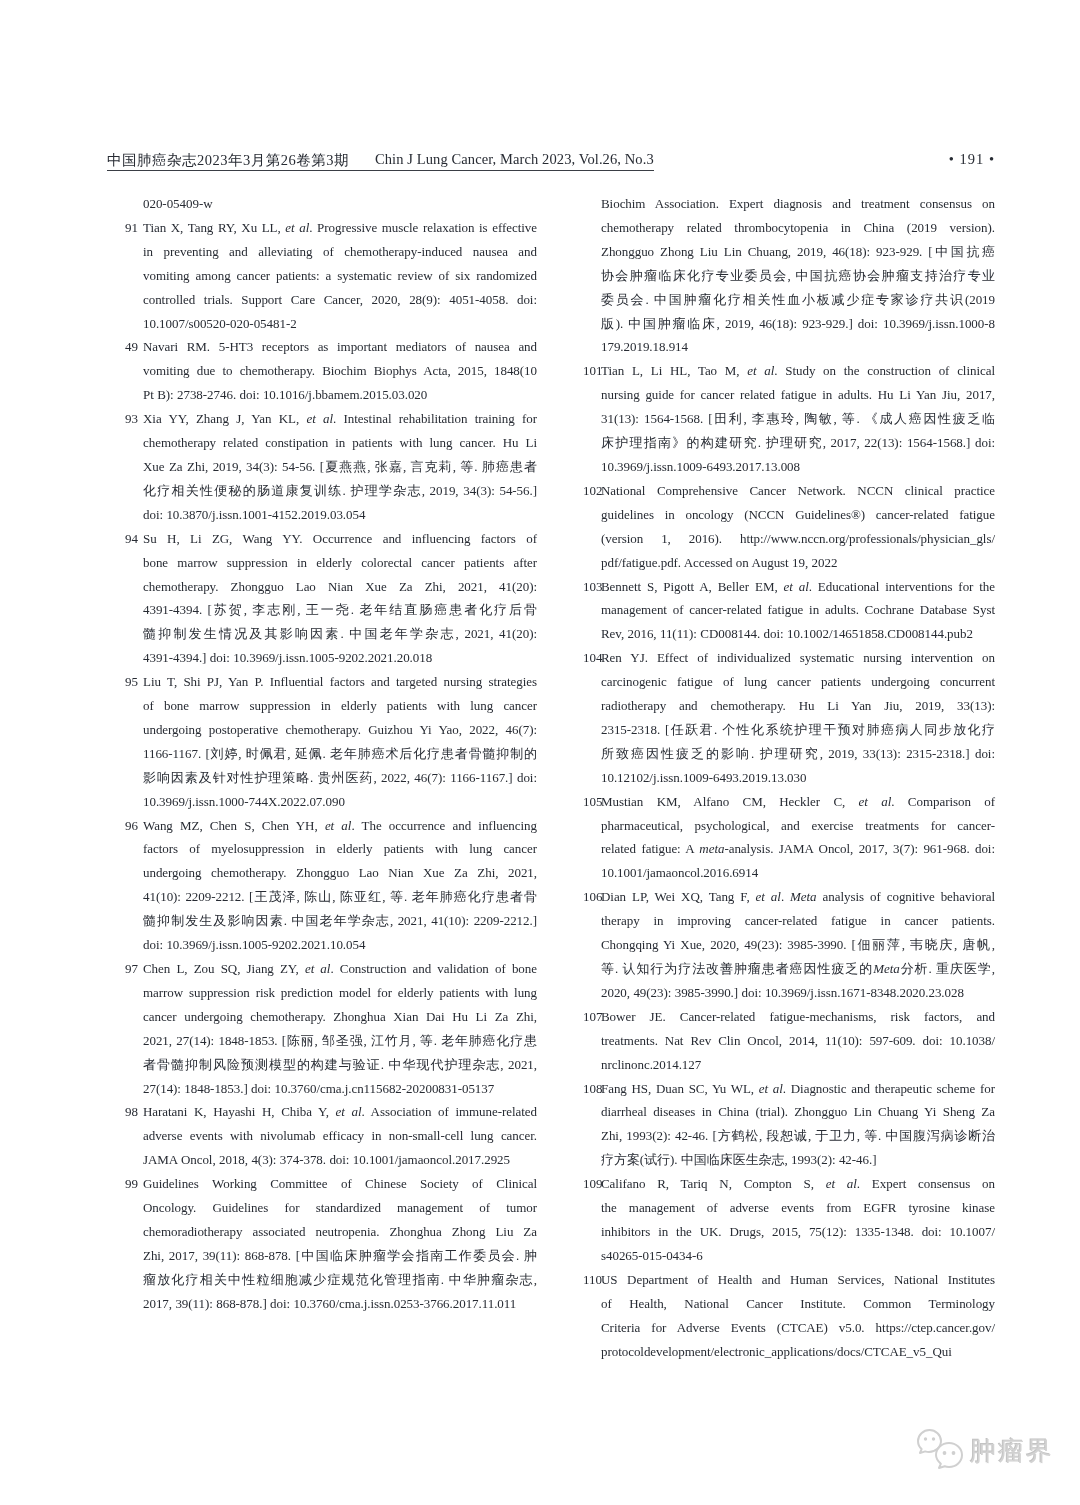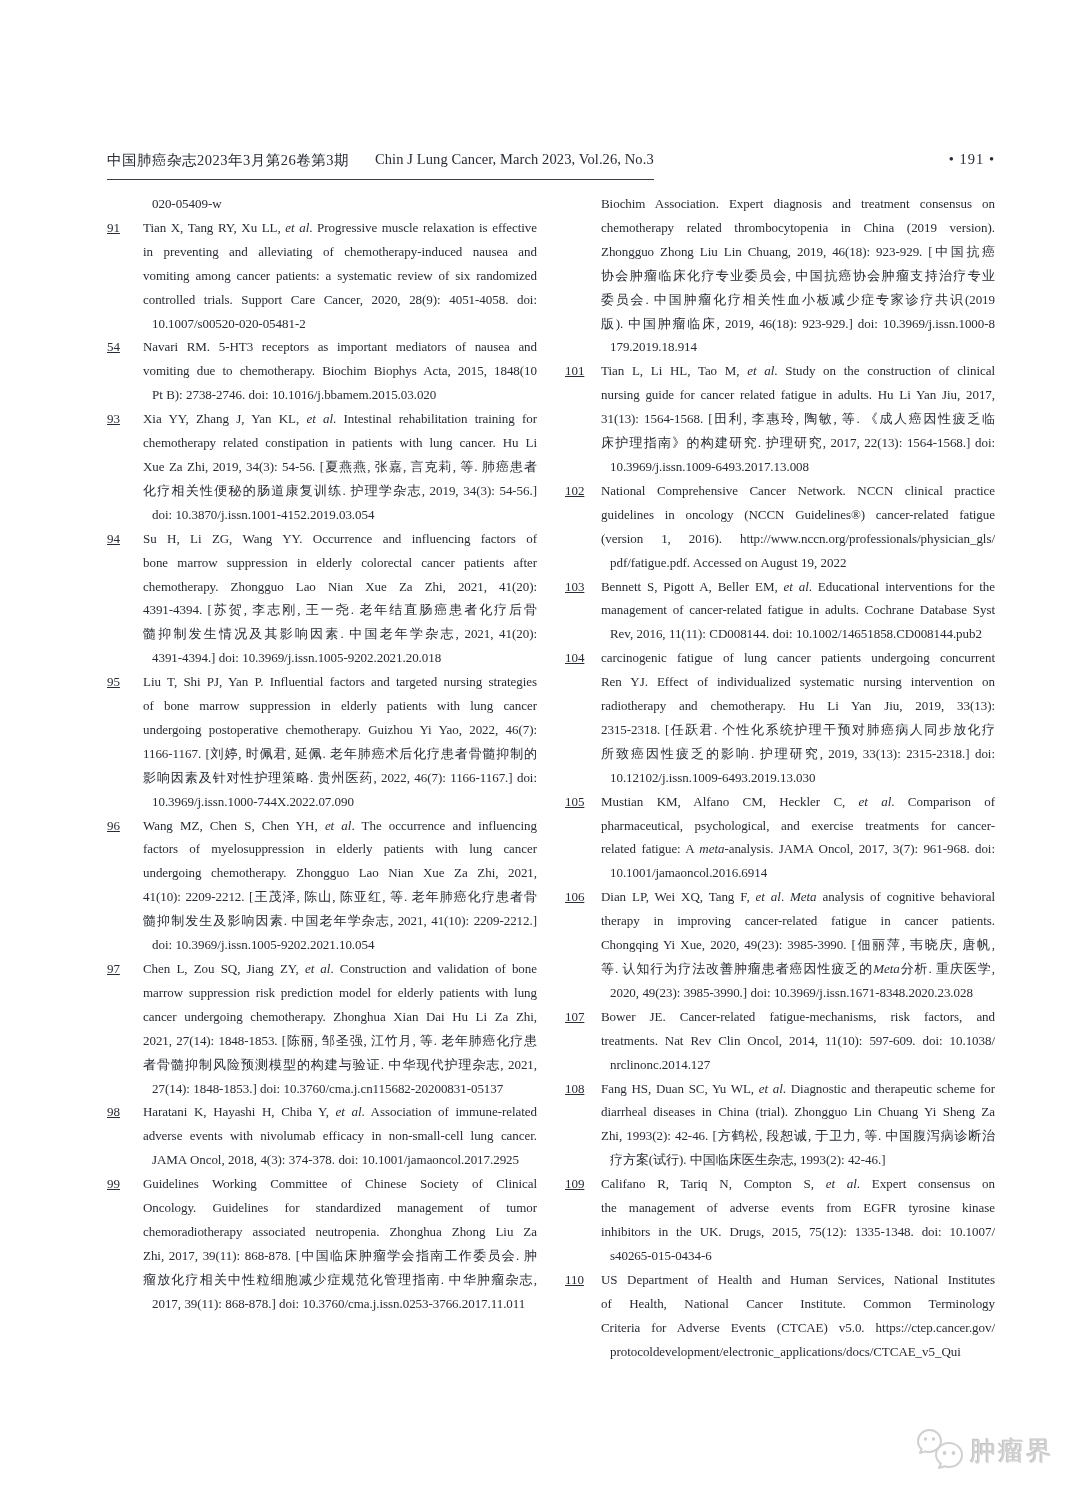--- a/index.html
+++ b/index.html
@@ -14,32 +14,32 @@
     font-family:"Liberation Serif","DejaVu Serif",serif;
   }
   .page{position:absolute;inset:0;}
   
   .header{
     position:absolute;left:107px;right:85px;top:151px;
     display:flex;align-items:flex-start;font-size:14.5px;
   }
   .header-left{
     display:inline-flex;gap:26px;white-space:nowrap;
-    border-bottom:1.5px solid var(--header-rule);padding-bottom:9px;
+    border-bottom:1.5px solid var(--header-rule);
   }
   .jt-cn{letter-spacing:.5px;}
   .jt-en{letter-spacing:.1px;}
   .page-num{margin-left:auto;letter-spacing:1px;}
   
   .content{position:absolute;left:107px;top:192px;display:flex;gap:28px;}
   .col{width:430px;}
   .ref{position:relative;padding-left:36px;font-size:13px;line-height:23.9px;letter-spacing:-0.05px;}
-  .ref-num{position:absolute;left:0;top:0;text-decoration:underline;}
+  .ref-num{position:absolute;left:18px;top:0;}
   .ref-line{text-align:justify;text-align-last:justify;word-spacing:.2px;}
-  .ref div.ref-line:last-child{text-align-last:left;margin-left:9px;}
+  .ref div.ref-line:last-child{text-align-last:left;}
   .ref-line i{font-style:italic;}
   
   .watermark{position:absolute;right:26px;top:1428px;display:flex;align-items:center;gap:4px;}
   .wm-icon{display:block;}
   .wm-text{
     font-family:Liberation Mono, monospace;
     font-size:26px;letter-spacing:2px;color:var(--watermark-gray);
     text-shadow:-1px -1px 0 #c3c3c3,1px 1px 0 #ffffff;
   }
 </style>
@@ -64,21 +64,21 @@
         </div>
         <div class="ref">
           <span class="ref-num">91</span>
           <div class="ref-line">Tian X, Tang RY, Xu LL, <i>et al</i>. Progressive muscle relaxation is effective</div>
           <div class="ref-line">in preventing and alleviating of chemotherapy-induced nausea and</div>
           <div class="ref-line">vomiting among cancer patients: a systematic review of six randomized</div>
           <div class="ref-line">controlled trials. Support Care Cancer, 2020, 28(9): 4051-4058. doi:</div>
           <div class="ref-line">10.1007/s00520-020-05481-2</div>
         </div>
         <div class="ref">
-          <span class="ref-num">54</span>
+          <span class="ref-num">49</span>
           <div class="ref-line">Navari RM. 5-HT3 receptors as important mediators of nausea and</div>
           <div class="ref-line">vomiting due to chemotherapy. Biochim Biophys Acta, 2015, 1848(10</div>
           <div class="ref-line">Pt B): 2738-2746. doi: 10.1016/j.bbamem.2015.03.020</div>
         </div>
         <div class="ref">
           <span class="ref-num">93</span>
           <div class="ref-line">Xia YY, Zhang J, Yan KL, <i>et al</i>. Intestinal rehabilitation training for</div>
           <div class="ref-line">chemotherapy related constipation in patients with lung cancer. Hu Li</div>
           <div class="ref-line">Xue Za Zhi, 2019, 34(3): 54-56. [夏燕燕, 张嘉, 言克莉, 等. 肺癌患者</div>
           <div class="ref-line">化疗相关性便秘的肠道康复训练. 护理学杂志, 2019, 34(3): 54-56.]</div>
@@ -163,22 +163,22 @@
           <div class="ref-line">pdf/fatigue.pdf. Accessed on August 19, 2022</div>
         </div>
         <div class="ref">
           <span class="ref-num">103</span>
           <div class="ref-line">Bennett S, Pigott A, Beller EM, <i>et al</i>. Educational interventions for the</div>
           <div class="ref-line">management of cancer-related fatigue in adults. Cochrane Database Syst</div>
           <div class="ref-line">Rev, 2016, 11(11): CD008144. doi: 10.1002/14651858.CD008144.pub2</div>
         </div>
         <div class="ref">
           <span class="ref-num">104</span>
+          <div class="ref-line">Ren YJ. Effect of individualized systematic nursing intervention on</div>
           <div class="ref-line">carcinogenic fatigue of lung cancer patients undergoing concurrent</div>
-          <div class="ref-line">Ren YJ. Effect of individualized systematic nursing intervention on</div>
           <div class="ref-line">radiotherapy and chemotherapy. Hu Li Yan Jiu, 2019, 33(13):</div>
           <div class="ref-line">2315-2318. [任跃君. 个性化系统护理干预对肺癌病人同步放化疗</div>
           <div class="ref-line">所致癌因性疲乏的影响. 护理研究, 2019, 33(13): 2315-2318.] doi:</div>
           <div class="ref-line">10.12102/j.issn.1009-6493.2019.13.030</div>
         </div>
         <div class="ref">
           <span class="ref-num">105</span>
           <div class="ref-line">Mustian KM, Alfano CM, Heckler C, <i>et al</i>. Comparison of</div>
           <div class="ref-line">pharmaceutical, psychological, and exercise treatments for cancer-</div>
           <div class="ref-line">related fatigue: A <i>meta</i>-analysis. JAMA Oncol, 2017, 3(7): 961-968. doi:</div>

